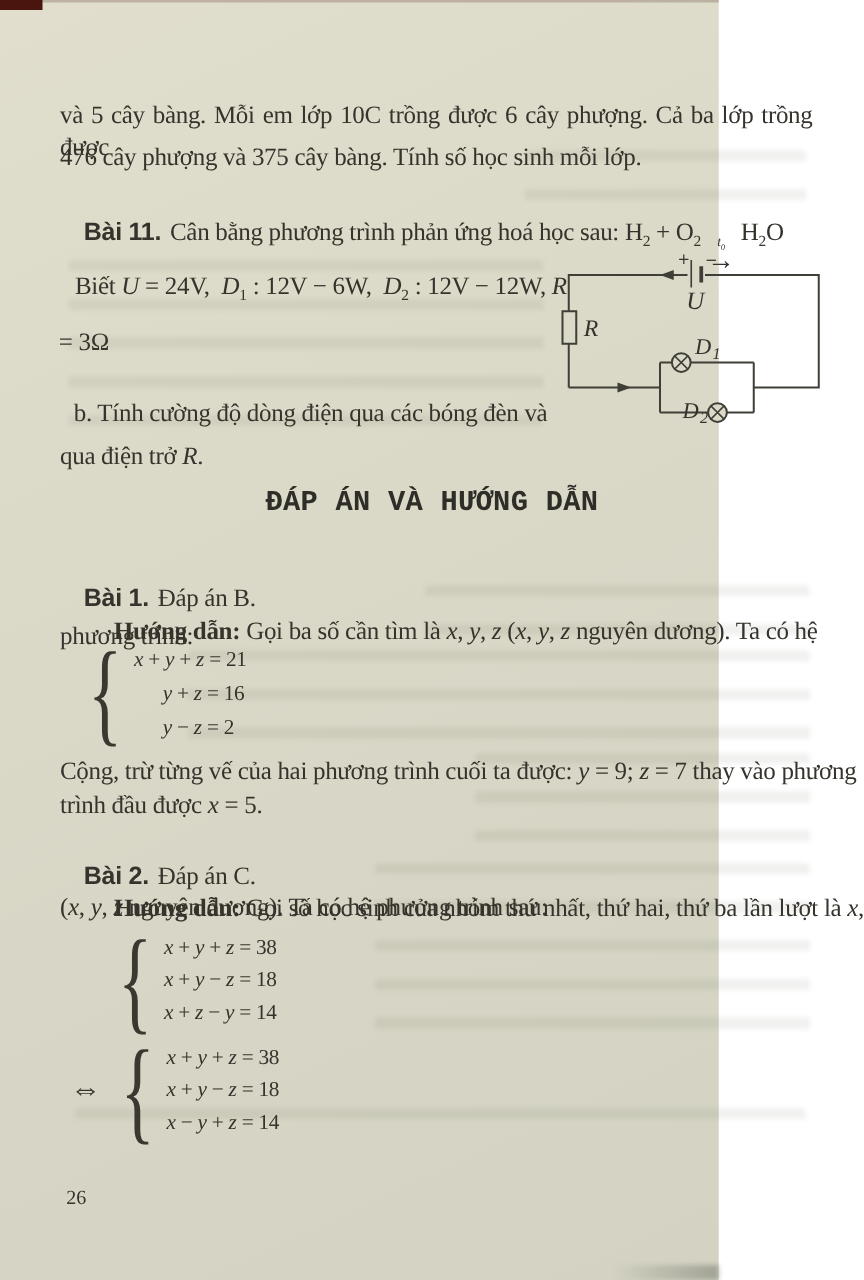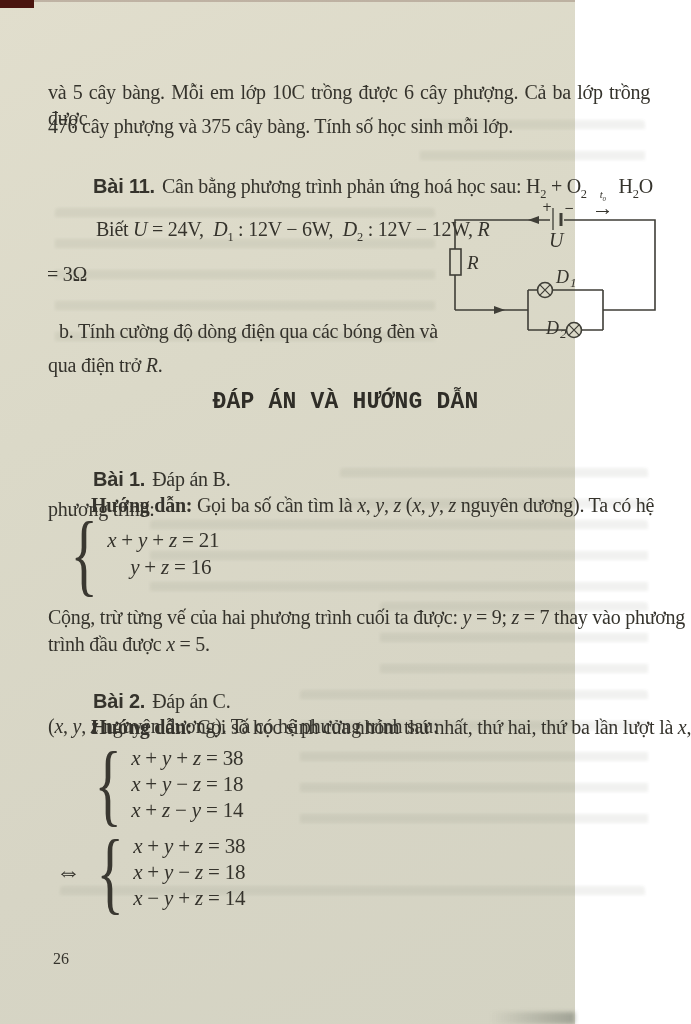--- a/index.html
+++ b/index.html
@@ -10,34 +10,34 @@
     font-family:"Liberation Serif",serif;color:#35332c;
   }
   .hairline-top{position:absolute;left:0;top:0;width:100%;height:2px;background:rgba(74,26,17,0.22);}
   .corner-mark{position:absolute;left:0;top:0;width:34px;height:8px;background:#4a150f;}
   .corner-shade{position:absolute;right:0;top:1012px;width:85px;height:12px;
     background:linear-gradient(90deg,transparent,rgba(98,104,94,0.45));filter:blur(2px);}
   .ghost{position:absolute;pointer-events:none;opacity:.75;filter:blur(1.8px);border-radius:4px;
     background:repeating-linear-gradient(180deg,rgba(100,106,88,0.12) 0 9px,transparent 9px 31px);}
   .line{position:absolute;font-size:20px;line-height:26px;white-space:pre;letter-spacing:-0.25px;}
   .just{text-align:justify;text-align-last:justify;white-space:normal;}
-  .bai-label{font-family:"Liberation Sans",sans-serif;font-weight:bold;font-size:20px;letter-spacing:-0.2px;margin-right:7px;margin-left:26px;}
+  .bai-label{font-family:"Liberation Sans",sans-serif;font-weight:bold;font-size:20px;letter-spacing:-0.2px;margin-right:7px;}
   .hd-label{font-weight:bold;}
   .i{font-style:italic;}
   sub{font-size:0.62em;line-height:0;}
   .heading{position:absolute;left:0;width:691px;text-align:center;
     font-family:Liberation Mono, monospace;font-weight:bold;font-size:23px;color:#2f2d27;letter-spacing:0.2px;}
   .arrow-stack{display:inline-flex;flex-direction:column;align-items:center;vertical-align:-5px;margin:0 5px;}
   .arrow-stack .over{font-size:11px;line-height:11px;font-style:italic;}
   .arrow-stack .arr{font-size:22px;line-height:15px;font-style:normal;}
   .system{position:absolute;display:flex;align-items:center;}
   .brace{font-family:"Liberation Serif",serif;font-size:92px;line-height:0.92;color:#3a3831;
     transform:scaleX(0.62);transform-origin:center;margin-right:1px;font-weight:400;}
   .eqs{display:flex;flex-direction:column;}
-  .eq{font-size:21px;line-height:27px;white-space:pre;letter-spacing:-0.2px;}
+  .eq{font-size:17px;line-height:27px;white-space:pre;letter-spacing:-0.2px;}
   .eq-tight{line-height:26px;}
   .ind{padding-left:23px;}
   .equiv{font-size:25px;margin-right:7px;color:#35332c;}
   .pagenum{position:absolute;font-size:16px;}
   .circuit{position:absolute;left:443px;top:200px;width:225px;height:142px;}
   .circuit text{font-family:"Liberation Serif",serif;font-style:italic;fill:#35332c;}
   .circuit text.up{font-style:normal;font-family:"DejaVu Sans",sans-serif;}
 </style>
 </head>
 <body>
@@ -57,21 +57,21 @@
   <div class="corner-shade"></div>
 
   <div class="line just" style="left:48px;top:79px;width:602px;">và 5 cây bàng. Mỗi em lớp 10C trồng được 6 cây phượng. Cả ba lớp trồng được</div>
   <div class="line" style="left:48px;top:113px;">476 cây phượng và 375 cây bàng. Tính số học sinh mỗi lớp.</div>
 
   <div class="line" style="left:48px;top:147px;">
     <span class="bai-label">Bài 11.</span><span>Cân bằng phương trình phản ứng hoá học sau: </span><span><span><span>H</span><sub>2</sub><span> + O</span><sub>2</sub></span><span class="arrow-stack"><span class="over"><span>t</span><sub>0</sub></span><span class="arr">→</span></span><span><span>H</span><sub>2</sub><span>O</span></span></span>
   </div>
 
 
-  <div class="line" style="left:60px;top:216px;margin-left:36px;"><span>Biết </span><span class="i">U</span><span> = 24V,  </span><span class="i">D</span><sub>1</sub><span> : 12V − 6W,  </span><span class="i">D</span><sub>2</sub><span> : 12V − 12W, </span><span class="i">R</span></div>
+  <div class="line" style="left:60px;top:216px;"><span>Biết </span><span class="i">U</span><span> = 24V,  </span><span class="i">D</span><sub>1</sub><span> : 12V − 6W,  </span><span class="i">D</span><sub>2</sub><span> : 12V − 12W, </span><span class="i">R</span></div>
   <div class="line" style="left:47px;top:261px;">= 3Ω</div>
   <div class="line" style="left:48px;top:352px;"><span>qua điện trở </span><span class="i">R</span><span>.</span></div>
   <div class="line" style="left:59px;top:318px;">b. Tính cường độ dòng điện qua các bóng đèn và</div>
 
   <svg class="circuit" viewBox="0 0 225 142">
     <g stroke="#3f3e37" stroke-width="1.6" fill="none">
       <path d="M12,110 V20 H107 M121,20 H212 V110 H160 M12,110 H85"></path>
       <path d="M85,90 H160 M85,130 H160 M85,90 V130 M160,90 V130"></path>
       <rect x="7" y="49" width="11" height="26" fill="#dbd9c8"></rect>
       <line x1="110" y1="8" x2="110" y2="30" stroke-width="1.3"></line>
@@ -101,20 +101,21 @@
   <div class="line" style="left:72px;top:466px;">
     <span class="hd-label">Hướng dẫn:</span><span><span> Gọi ba số cần tìm là </span><span class="i">x</span><span>, </span><span class="i">y</span><span>, </span><span class="i">z</span><span> (</span><span class="i">x</span><span>, </span><span class="i">y</span><span>, </span><span class="i">z</span><span> nguyên dương). Ta có hệ</span></span>
   </div>
   <div class="line" style="left:48px;top:496px;">phương trình:</div>
 
   <div class="system" style="left:62px;top:512px;">
     <span class="brace">{</span>
     <div class="eqs">
       <div class="eq"><span class="i">x</span><span> + </span><span class="i">y</span><span> + </span><span class="i">z</span><span> = 21</span></div>
       <div class="eq ind"><span class="i">y</span><span> + </span><span class="i">z</span><span> = 16</span></div>
+      <div class="eq ind"><span class="i">y</span><span> − </span><span class="i">z</span><span> = 2</span></div>
     </div>
   </div>
 
   <div class="line" style="left:48px;top:604px;"><span>Cộng, trừ từng vế của hai phương trình cuối ta được: </span><span class="i">y</span><span> = 9; </span><span class="i">z</span><span> = 7 thay vào phương</span></div>
   <div class="line" style="left:48px;top:631px;"><span>trình đầu được </span><span class="i">x</span><span> = 5.</span></div>
 
   <div class="line" style="left:48px;top:662px;">
     <span class="bai-label">Bài 2.</span><span>Đáp án C.</span>
   </div>
   <div class="line" style="left:72px;top:688px;">

